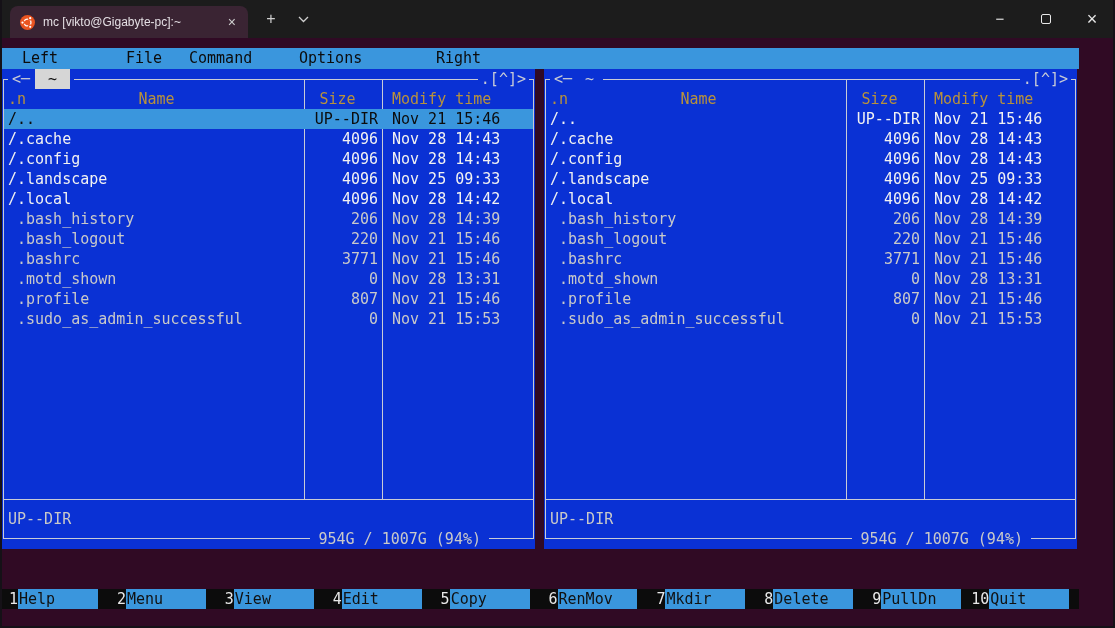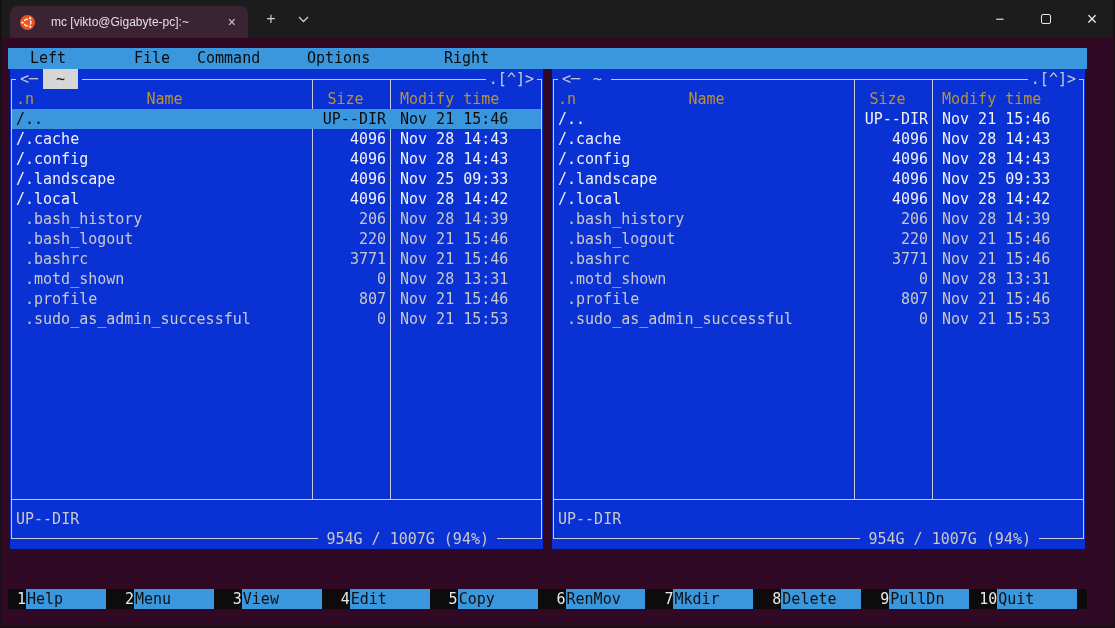--- a/index.html
+++ b/index.html
@@ -9,35 +9,35 @@
     background:var(--terminal_bg,#300a24);
     font-family:"DejaVu Sans Mono","Liberation Mono",monospace;
     font-size:15px; line-height:20px;
   }
 
   
   .titlebar { position:absolute; left:0; top:0; width:1115px; height:38px; background:var(--titlebar_bg,#1c1c1c); }
   .tab {
     position:absolute; left:10px; top:6px; width:238px; height:32px;
     background:var(--tab_bg,#3a2433); border-radius:8px 8px 0 0;
-    display:flex; align-items:center; padding:0 10px; gap:16px;
+    display:flex; align-items:center; padding:0 10px; gap:8px;
     font-family:"Liberation Sans",sans-serif; font-size:12px; color:#e4dfe4;
   }
   .tab-title { flex:1; white-space:nowrap; overflow:hidden; }
   .tab-close { color:#cfcfcf; font-size:14px; line-height:14px; cursor:default; padding:0 2px; }
   .tb-btn { position:absolute; top:8px; width:26px; height:22px; display:flex; align-items:center; justify-content:center; color:#cfcfcf; font-size:16px; font-family:"Liberation Sans",sans-serif; }
   .newtab { left:258px; }
   .tabdrop { left:290px; }
   .wincontrols { position:absolute; right:0; top:0; height:38px; display:flex; }
   .winbtn { width:46px; height:38px; display:flex; align-items:center; justify-content:center; color:#e8e8e8; font-family:"Liberation Sans",sans-serif; font-size:15px; }
   .maxglyph { width:10px; height:10px; border:1px solid #e8e8e8; border-radius:2px; }
   .closebtn { font-size:18px; }
 
   
-  .mc { position:absolute; left:8px; top:48px; width:1079px; height:481px; }
+  .mc { position:absolute; left:0; top:48px; width:1079px; height:481px; }
   .menubar { position:absolute; left:0; top:0; width:1079px; height:21px; background:var(--accent_cyan,#3a96dd); color:#0c0c0c; }
   .menubar .mitem { position:absolute; top:0; height:21px; line-height:21px; }
 
   .panel { position:absolute; top:21px; width:533px; height:480px; background:var(--panel_bg,#0a31d4); }
   .panel.pleft { left:2px; }
   .panel.pright { left:544px; }
   .pbox { position:absolute; left:1px; right:1px; top:10px; bottom:10px; border:1px solid var(--border_fg,#c8cbd6); pointer-events:none; }
   .vline { position:absolute; top:11px; height:419px; width:1px; background:var(--border_fg,#c8cbd6); }
   .vline.v1 { right:230px; } .vline.v2 { right:152px; }
   .ptl { position:absolute; left:6px; top:0; height:20px; background:var(--panel_bg,#0a31d4); padding:0 4px; display:flex; align-items:center; color:var(--border_fg,#c8cbd6); }

